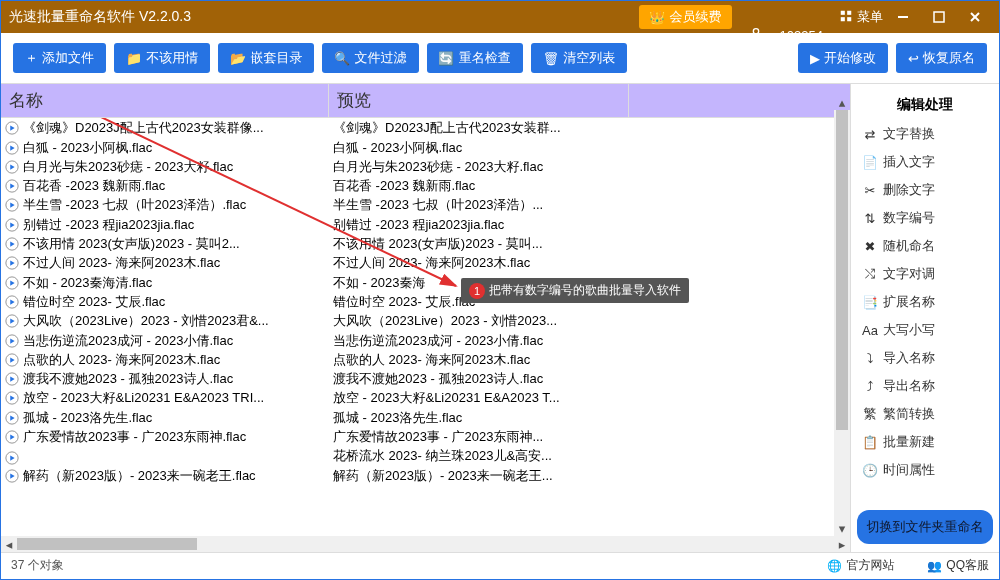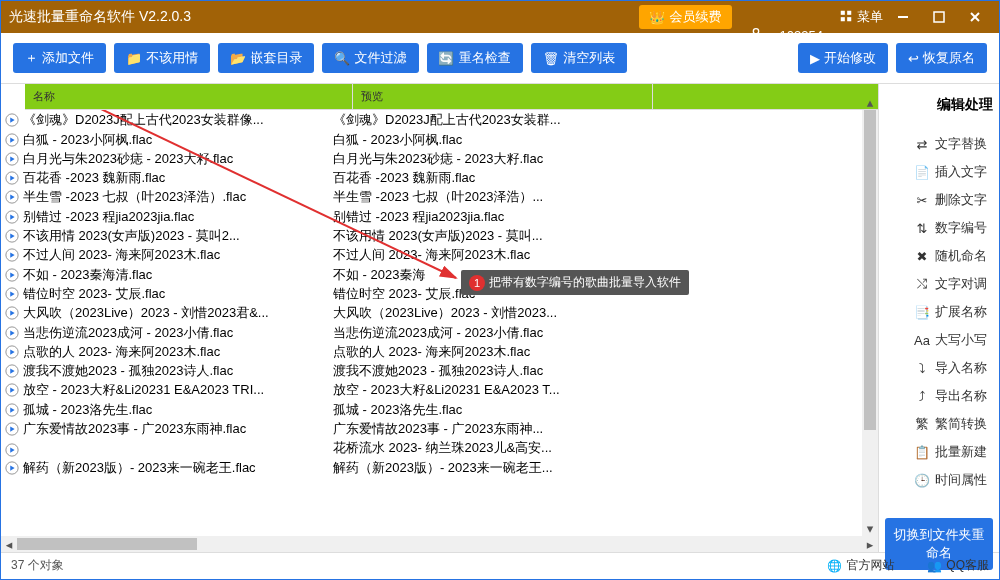--- a/index.html
+++ b/index.html
@@ -12,46 +12,46 @@
   .menu-btn { display:flex; align-items:center; gap:4px; margin-right:4px; cursor:pointer; }
   .win-controls { display:flex; gap:4px; }
   .win-ctl { width:32px; height:24px; display:flex; align-items:center; justify-content:center; cursor:pointer; }
   
   .toolbar { padding: 10px 12px; display:flex; align-items:center; gap:8px; border-bottom:1px solid #ddd; }
   .btn { background:#2673e3; color:#fff; padding:6px 12px; border-radius:3px; display:flex; align-items:center; gap:4px; cursor:pointer; font-size:13px; border:none; }
   .toolbar-spacer { flex:1; }
   
   .main { display:flex; height: calc(580px - 32px - 54px - 26px); }
   .list-area { flex:1; display:flex; flex-direction:column; border-right:1px solid #ddd; overflow:hidden; position:relative; }
-  .list-header { display:flex; background:#84cc16; border-bottom:1px solid #ddd; font-size:11px; color:#333;margin-left:24px; }
+  .list-header { display:flex; background:#c4b5fd; border-bottom:1px solid #ddd; font-size:17px; color:#333; }
   .list-header .col { padding:5px 8px; }
   .col-name { width:328px; border-right:1px solid #ddd; }
   .col-preview { width:300px; border-right:1px solid #ddd; }
   .col-status { flex:1; }
   .list-body { flex:1; overflow:hidden; font-size:13px; position:relative; }
   .row { display:flex; align-items:flex-end; height:19.3px; }
   .row .cell { padding:0 4px; white-space:nowrap; overflow:hidden; text-overflow:ellipsis; display:flex; align-items:center; gap:4px; }
   .cell-name { width:328px; }
   .cell-preview { width:300px; }
   .file-icon { width:14px; height:14px; display:inline-flex; align-items:center; justify-content:center; flex-shrink:0; }
   .file-icon svg{width:14px;height:14px;}
   .hscroll { height:16px; background:#f0f0f0; display:flex; align-items:center; }
   .hscroll .track{flex:1; height:16px; background:#f0f0f0; position:relative;}
   .hscroll .thumb{position:absolute; left:0; top:2px; height:12px; width:180px; background:#c1c1c1;}
   .hscroll .arr{width:16px;height:16px;display:flex;align-items:center;justify-content:center;color:#555;}
   .vscroll{position:absolute; right:0; top:26px; bottom:16px; width:16px; background:#f0f0f0;}
   .vscroll .vthumb{position:absolute; left:2px; top:0; width:12px; height:320px; background:#c1c1c1;}
   .vscroll .varr{width:16px;height:16px;position:absolute;display:flex;align-items:center;justify-content:center;color:#555;}
   
-  .sidebar { width:120px; padding:8px 6px; display:flex; flex-direction:column; gap:12px;align-items:flex-end; }
+  .sidebar { width:148px; padding:8px 6px; display:flex; flex-direction:column; gap:2px; }
   .side-title { text-align:center; font-weight:bold; padding:4px 0; font-size:14px; }
   .side-item { padding:5px 6px; display:flex; align-items:center; gap:6px; cursor:pointer; font-size:13px; color:#333; }
   .side-icon{width:14px; height:14px; display:inline-flex;align-items:center;justify-content:center;}
   .side-spacer{flex:1;}
-  .switch-btn{background:#2673e3;color:#ffffff;padding:8px 6px;text-align:center;border-radius:3px;cursor:pointer;font-size:13px;}
+  .switch-btn{background:#2673e3;color:#0f172a;padding:8px 6px;text-align:center;border-radius:12px;cursor:pointer;font-size:13px;}
   
   .statusbar { height:26px; border-top:1px solid #ddd; display:flex; align-items:center; padding:0 10px; font-size:12px; color:#555;gap:17px; }
   .statusbar .sp{flex:1;}
   .status-link{display:flex;align-items:center;gap:4px;margin-left:16px;cursor:pointer;color:#333;}
   
   .arrow-overlay { position:absolute; pointer-events:none; z-index:5; }
   .tooltip { position:absolute; background:#555; color:#fff; padding:4px 8px; font-size:12px; border-radius:2px; white-space:nowrap; z-index:6; display:flex; align-items:center; gap:4px;}
   .tip-badge{background:#e03030;color:#fff;border-radius:50%;width:16px;height:16px;display:inline-flex;align-items:center;justify-content:center;font-size:11px;}
 </style>
 </head>

